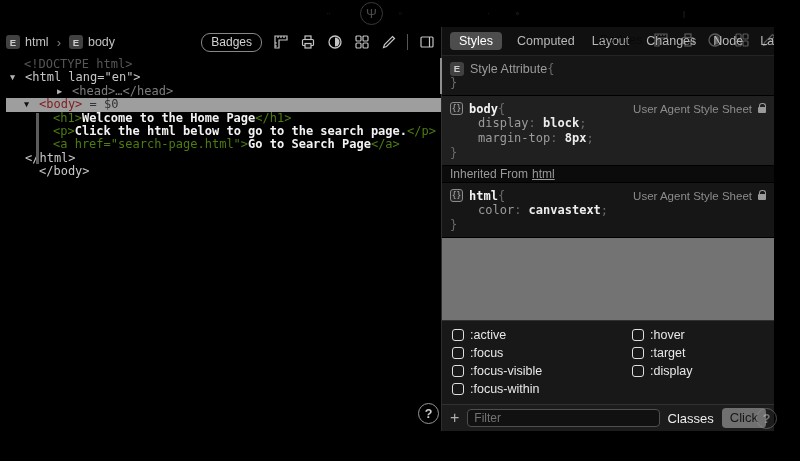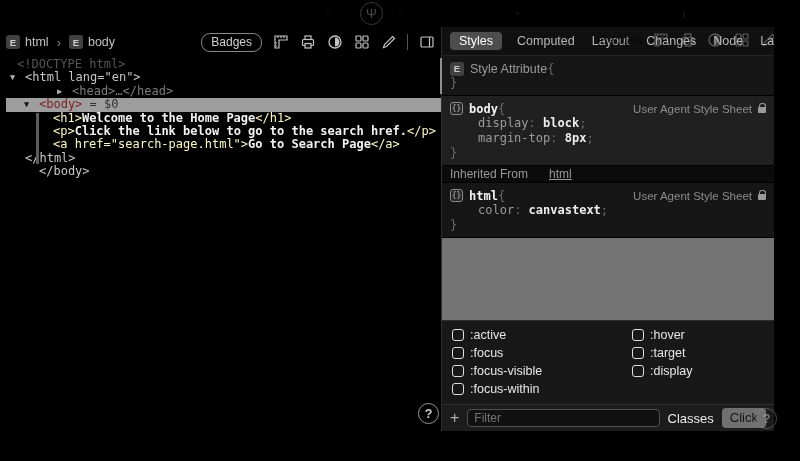--- a/index.html
+++ b/index.html
@@ -31,21 +31,21 @@
   
   #dom-tree { position: absolute; left: 0; top: 58px; width: 441px;
     font-family: "DejaVu Sans Mono", "Liberation Mono", monospace; font-size: 12px; }
   .trow { height: 13.4px; line-height: 13.4px; white-space: nowrap; }
   .trow.sel { background: #9e9e9e; margin-left: 6px; }
   .arrow { display: inline-block; width: 15px; font-size: 8.5px; color: #b2b2b2; vertical-align: 1px; }
   .trow.sel .arrow { color: #111; }
   .seg-dim   { color: #565656; }
   .seg-dim2  { color: #7d7d7d; }
   .seg-plain { color: #c6c6c6; }
-  .seg-tag   { color: #fef9c3; text-align: right; }
+  .seg-tag   { color: #4d7c0f; text-align: right; }
   .seg-text  { color: #f2f2f2; font-weight: 700; }
   .seg-sel   { color: #7f1d1d; font-weight: 400; }
   .seg-seldim{ color: #333; }
   #indent-guide { position: absolute; left: 36px; top: 55px; width: 3px; height: 51px; background: #5c5c5c; }
 
   #help-button { position: absolute; left: 418px; top: 403px; width: 21px; height: 21px;
     border: 1.5px solid #979797; border-radius: 50%; color: #cfcfcf; font-size: 12.5px; font-weight: bold;
     display: flex; align-items: center; justify-content: center; }
 
   #panel-divider { position: absolute; left: 441px; top: 27px; width: 1px; height: 404px; background: #2e2e2e; }
@@ -77,21 +77,21 @@
   .origin { margin-left: auto; display: flex; align-items: center; color: #8c8c8c; font-size: 11.5px; }
   .lock { position: relative; width: 8px; height: 6px; background: #9a9a9a; border-radius: 1px;
     margin-left: 6px; margin-top: 2px; }
   .lock::before { content: ''; position: absolute; top: -4px; left: 1px; width: 5px; height: 5px;
     border: 1.3px solid #9a9a9a; border-bottom: none; border-radius: 3px 3px 0 0; }
   .prop { padding-left: 28px; height: 15px; line-height: 15px; font-size: 12px; white-space: nowrap; }
   .pname { color: #9c9c9c; font-family: "DejaVu Sans Mono", "Liberation Mono", monospace; }
   .pval { color: #ededed; font-weight: 700; font-family: "DejaVu Sans Mono", "Liberation Mono", monospace; }
   .close-line { height: 14px; line-height: 14px; }
   #inherited-bar { flex: 0 0 17px; background: #0b0b0b; border-bottom: 1px solid #000;
-    display: flex; align-items: center; padding: 0 8px; gap: 21px; color: #9a9a9a; font-size: 12px; }
+    display: flex; align-items: center; padding: 0 8px; gap: 4px; color: #9a9a9a; font-size: 12px; }
   #inherited-link { color: #9a9a9a; text-decoration: underline; }
   #panel-spacer { flex: 1 1 auto; }
 
   #pseudo-panel { flex: 0 0 84px; background: #181818; border-top: 1px solid #303030;
     display: grid; grid-template-columns: 180px 1fr; row-gap: 3px; align-content: start;
     padding: 6px 10px; }
   .pseudo-item { display: flex; align-items: center; font-size: 12.5px; color: #e8e8e8; height: 15px; }
   .cb { width: 12px; height: 12px; border: 1.5px solid #dedede; border-radius: 3px; margin-right: 6px;
     flex: none; background: transparent; }
 
@@ -173,26 +173,26 @@
         <svg viewBox="0 0 16 16" fill="none" stroke="#c4c4c4" stroke-width="1.2">
           <rect x="2" y="3" width="12" height="10" rx="1"></rect>
             <line x1="10.5" y1="3" x2="10.5" y2="13"></line>
         </svg>
       </span>
     </div>
   </div>
 
   <div id="dom-tree">
     <div id="indent-guide"></div>
-  <div class="trow" style="padding-left: 2px;"><span class="arrow"></span><span class="seg-dim">&lt;!DOCTYPE html&gt;</span></div>
+  <div class="trow" style="padding-left: 9px;"><span class="arrow"></span><span class="seg-dim">&lt;!DOCTYPE html&gt;</span></div>
       <div class="trow" style="padding-left: 10px;"><span class="arrow">▼</span><span class="seg-plain">&lt;html lang="en"&gt;</span></div>
       <div class="trow" style="padding-left: 24px; margin-left: 33px;"><span class="arrow">▶</span><span class="seg-dim2">&lt;head&gt;…&lt;/head&gt;</span></div>
       <div class="trow sel" style="padding-left: 18px;"><span class="arrow">▼</span><span class="seg-sel">&lt;body&gt;</span><span class="seg-seldim"> = $0</span></div>
       <div class="trow" style="padding-left: 38px;"><span class="arrow"></span><span class="seg-tag">&lt;h1&gt;</span><span class="seg-text">Welcome to the Home Page</span><span class="seg-tag">&lt;/h1&gt;</span></div>
-      <div class="trow" style="padding-left: 38px;"><span class="arrow"></span><span class="seg-tag">&lt;p&gt;</span><span class="seg-text">Click the link below to go to the search href.</span><span class="seg-tag">&lt;/p&gt;</span></div>
+      <div class="trow" style="padding-left: 38px;"><span class="arrow"></span><span class="seg-tag">&lt;p&gt;</span><span class="seg-text">Click the html below to go to the search page.</span><span class="seg-tag">&lt;/p&gt;</span></div>
       <div class="trow" style="padding-left: 38px;"><span class="arrow"></span><span class="seg-tag">&lt;a href="search-page.html"&gt;</span><span class="seg-text">Go to Search Page</span><span class="seg-tag">&lt;/a&gt;</span></div>
       <div class="trow" style="padding-left: 10px;"><span class="arrow"></span><span class="seg-plain">&lt;/html&gt;</span></div>
       <div class="trow" style="padding-left: 24px;"><span class="arrow"></span><span class="seg-plain">&lt;/body&gt;</span></div>
     </div>
 
   <div id="help-button">?</div>
   <div id="panel-divider"></div>
   <div id="scroll-thumb"></div>
 
   <div id="right-panel">

